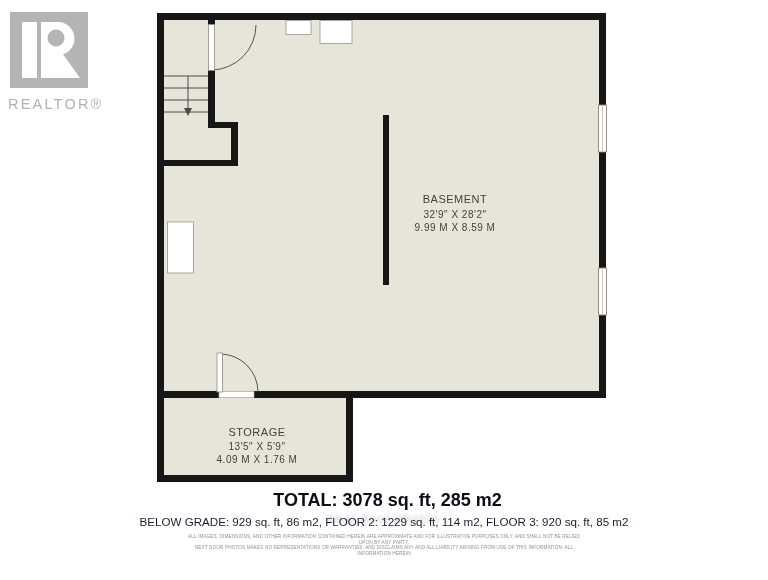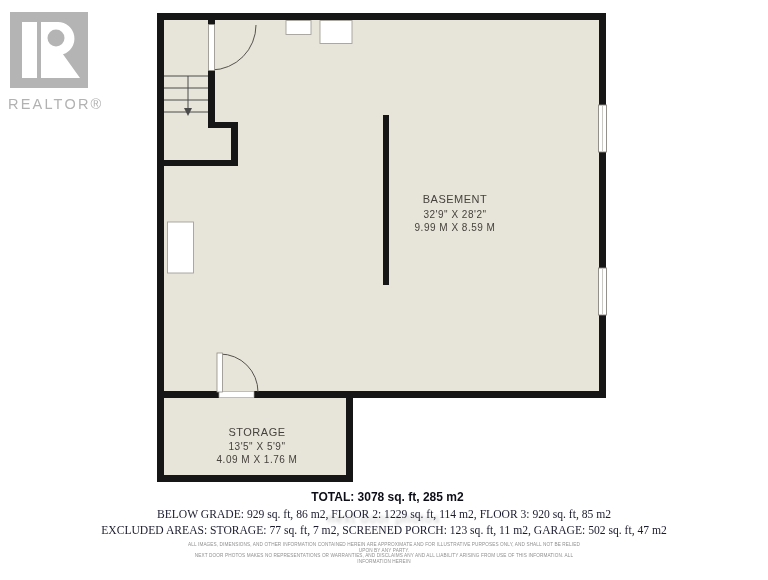--- a/index.html
+++ b/index.html
@@ -2,22 +2,22 @@
 <html><head>
 <meta charset="utf-8">
 <style>
   html,body{margin:0;padding:0;background:#ffffff;}
   .page{position:relative;width:768px;height:580px;background:#ffffff;overflow:hidden;
         font-family:"Liberation Sans",sans-serif;border-radius:13px;}
   .logo{position:absolute;left:8px;top:10px;width:110px;}
   .brand{font-size:14.5px;letter-spacing:2.2px;color:#b2b2b2;margin-top:2px;}
   .plan-svg{position:absolute;left:0;top:0;}
   .summary{position:absolute;left:0;right:0;top:490px;text-align:center;color:#1c1c30;z-index:2;}
-  .summary .total{font-size:12px;font-weight:bold;margin-bottom:3px;color:#0d0d18;margin-left:7px;}
-  .summary .line{font-size:11.6px;line-height:15.6px;font-family:Liberation Serif, serif;}
+  .summary .total{font-size:18px;font-weight:bold;margin-bottom:3px;color:#0d0d18;margin-left:7px;}
+  .summary .line{font-size:11.6px;line-height:15.6px;}
   .fineprint{margin-top:4px;transform:scale(0.52);transform-origin:top center;color:#8f8f8f;}
   .fineprint div{font-size:9px;line-height:10.5px;letter-spacing:.2px;}
   .watermark{position:absolute;top:511px;left:50%;transform:translateX(-50%);
              font-size:13px;color:#8d8d8d;opacity:.45;filter:blur(1.4px);
              letter-spacing:1px;z-index:1;white-space:nowrap;}
 </style>
 </head>
 <body>
 
 <div class="page">
@@ -100,21 +100,20 @@
       <text x="257" y="450" font-size="10">13'5" X 5'9"</text>
       <text x="257" y="463" font-size="10">4.09 M X 1.76 M</text>
     </g>
   </svg>
 
   <div class="watermark">next door photos</div>
 
   <div class="summary">
     <div class="total">TOTAL: 3078 sq. ft, 285 m2</div>
     <div class="line">BELOW GRADE: 929 sq. ft, 86 m2, FLOOR 2: 1229 sq. ft, 114 m2, FLOOR 3: 920 sq. ft, 85 m2</div>
-    <div class="line">EXCLUDED AREAS: STORAGE: 77 sq. ft, 7 m2, SCREENED PORCH: 123 sq. ft, 11 m2, GARAGE: 502 sq. ft, 47 m2</div>
     <div class="fineprint">
       <div>ALL IMAGES, DIMENSIONS, AND OTHER INFORMATION CONTAINED HEREIN ARE APPROXIMATE AND FOR ILLUSTRATIVE PURPOSES ONLY, AND SHALL NOT BE RELIED UPON BY ANY PARTY.</div>
       <div>NEXT DOOR PHOTOS MAKES NO REPRESENTATIONS OR WARRANTIES, AND DISCLAIMS ANY AND ALL LIABILITY ARISING FROM USE OF THIS INFORMATION. ALL INFORMATION HEREIN</div>
 
     </div>
   </div>
 
 </div>
 
 </body></html>

